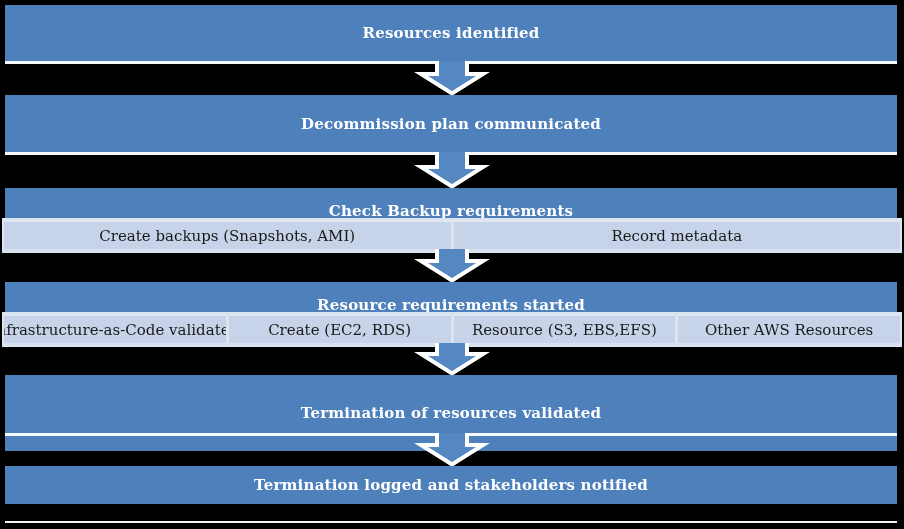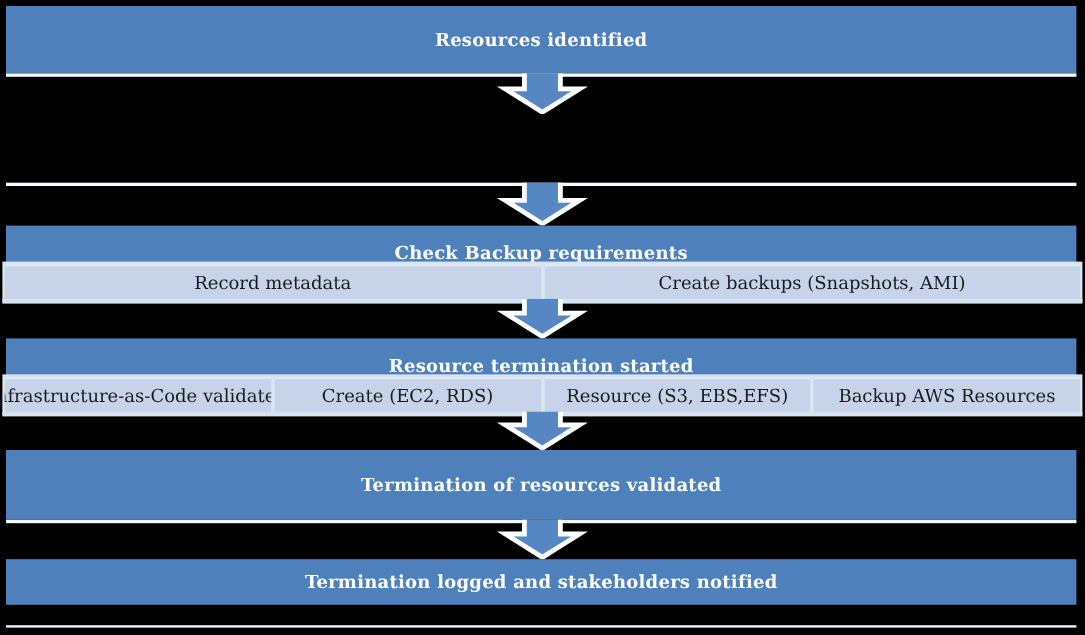--- a/index.html
+++ b/index.html
@@ -71,73 +71,76 @@
     <span>Resources identified</span>
   </div>
 
   <div class="gap" style="top:61px;height:34px;">
     <svg viewBox="0 0 904 34" preserveAspectRatio="none">
       <rect class="line-white" x="5" y="0" width="892" height="3"></rect>
       <path class="conn-arrow" d="M437 0 L437 13 L421 13 L452 32.5 L483 13 L467 13 L467 0"></path>
     </svg>
   </div>
 
+  <div class="bar" style="top:95px;height:57px;">
+    <span>Decommission plan communicated</span>
+  </div>
 
   <div class="gap" style="top:152px;height:36px;">
     <svg viewBox="0 0 904 36" preserveAspectRatio="none">
       <rect class="line-white" x="5" y="0" width="892" height="3"></rect>
       <path class="conn-arrow" d="M437 0 L437 15 L421 15 L452 34.5 L483 15 L467 15 L467 0"></path>
     </svg>
   </div>
 
   <div class="hdr-bar" style="top:188px;">
     <span>Check Backup requirements</span>
   </div>
   <div class="subrow" style="top:218px;height:31px;">
     <div class="subcell">
-      <span>Record metadata</span>
+      <span>Create backups (Snapshots, AMI)</span>
     </div>
     <div class="subcell">
-      <span>Create backups (Snapshots, AMI)</span>
+      <span>Record metadata</span>
     </div>
   </div>
 
   <div class="gap" style="top:249px;height:33px;">
     <svg viewBox="0 0 904 33" preserveAspectRatio="none">
       <rect class="line-pale" x="2" y="0" width="900" height="3"></rect>
       <path class="conn-arrow" d="M437 0 L437 12 L421 12 L452 31.5 L483 12 L467 12 L467 0"></path>
     </svg>
   </div>
 
   <div class="hdr-bar" style="top:282px;">
-    <span>Resource termination started</span>
+    <span>Resource requirements started</span>
   </div>
   <div class="subrow" style="top:312px;height:31px;">
     <div class="subcell">
       <span>Infrastructure-as-Code validated</span>
     </div>
     <div class="subcell">
       <span>Create (EC2, RDS)</span>
     </div>
     <div class="subcell">
       <span>Resource (S3, EBS,EFS)</span>
     </div>
     <div class="subcell">
-      <span>Backup AWS Resources</span>
+      <span>Other AWS Resources</span>
     </div>
   </div>
 
   <div class="gap" style="top:343px;height:32px;">
     <svg viewBox="0 0 904 32" preserveAspectRatio="none">
       <rect class="line-pale" x="2" y="0" width="900" height="3"></rect>
       <path class="conn-arrow" d="M437 0 L437 11 L421 11 L452 30.5 L483 11 L467 11 L467 0"></path>
     </svg>
   </div>
 
-  <div class="bar" style="top:375px;height:58px;">
+  <div class="bar" style="top:375px;height:76px;">
     <span>Termination of resources validated</span>
   </div>
 
   <div class="gap" style="top:433px;height:33px;">
     <svg viewBox="0 0 904 33" preserveAspectRatio="none">
       <rect class="line-white" x="5" y="0" width="892" height="3"></rect>
       <path class="conn-arrow" d="M437 0 L437 12 L421 12 L452 31.5 L483 12 L467 12 L467 0"></path>
     </svg>
   </div>
 

